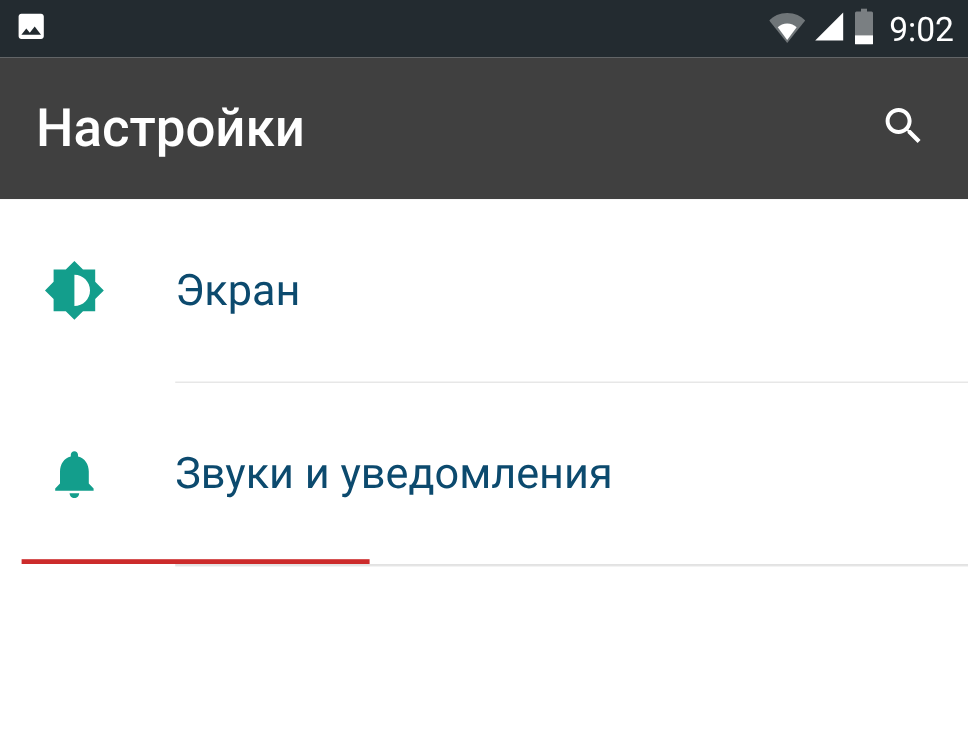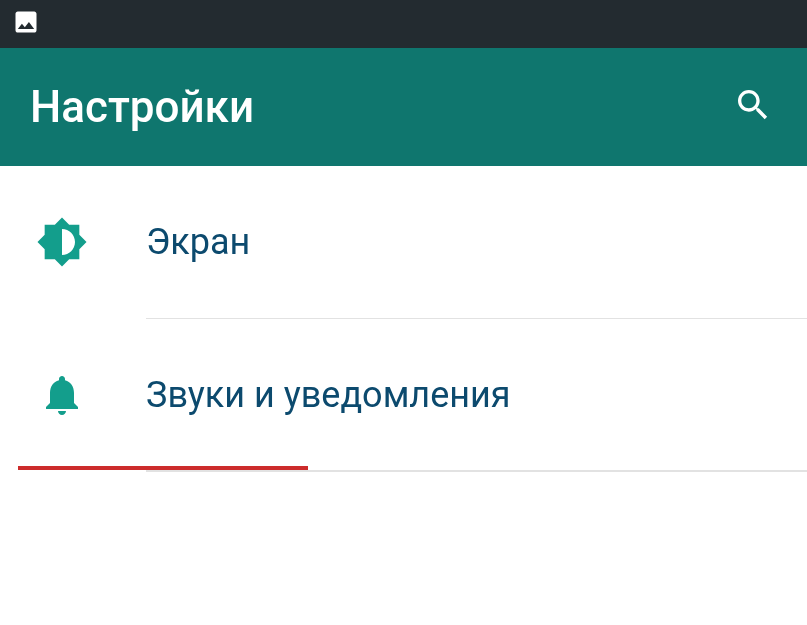--- a/index.html
+++ b/index.html
@@ -22,21 +22,21 @@
     .status-left { display: flex; align-items: center; }
     .status-right { display: flex; align-items: center; gap: 6px; }
     .clock {
       font-size: 28px;
       font-weight: 400;
       color: #ffffff;
       margin-left: 6px;
     }
     .app-bar {
       height: 118px;
-      background: #0f766e;
+      background: #404040;
       display: flex;
       align-items: center;
       justify-content: space-between;
       padding: 0 30px;
       text-align: center;
     }
     .app-title {
       color: #ffffff;
       font-size: 44px;
       font-weight: 500;
@@ -90,20 +90,41 @@
 <body>
 
 <div class="status-bar">
   <div class="status-left">
     <span>
       <svg width="28" height="28" viewBox="0 0 24 24" fill="#ffffff">
         <path d="M21 19V5c0-1.1-.9-2-2-2H5c-1.1 0-2 .9-2 2v14c0 1.1.9 2 2 2h14c1.1 0 2-.9 2-2zM8.5 13.5l2.5 3.01L14.5 12l4.5 6H5l3.5-4.5z"></path>
       </svg>
     </span>
   </div>
+  <div class="status-right">
+    <span>
+      <svg width="30" height="30" viewBox="0 0 24 24">
+        <path fill="#ffffff" d="M12 3C7 3 2.7 5 0 8l12 15L24 8c-2.7-3-7-5-12-5z" opacity="0.35"></path>
+        <path fill="#ffffff" d="M12 10c-2.5 0-4.7 1-6.3 2.6L12 21l6.3-8.4C16.7 11 14.5 10 12 10z"></path>
+      </svg>
+    </span>
+    <span>
+      <svg width="28" height="28" viewBox="0 0 24 24" fill="#ffffff">
+        <path d="M2 22h20V2L2 22z"></path>
+      </svg>
+    </span>
+    <span>
+      <svg width="18" height="30" viewBox="0 0 12 24">
+        <rect x="0" y="2" width="12" height="22" fill="#7a7f82" rx="1"></rect>
+        <rect x="4" y="0" width="4" height="3" fill="#7a7f82"></rect>
+        <rect x="0" y="18" width="12" height="6" fill="#ffffff"></rect>
+      </svg>
+    </span>
+    <span class="clock">9:02</span>
+  </div>
 </div>
 
 <div class="app-bar">
   <div class="app-title">Настройки</div>
   <div class="search-btn">
     <span>
       <svg width="40" height="40" viewBox="0 0 24 24" fill="#ffffff">
         <path d="M15.5 14h-.79l-.28-.27C15.41 12.59 16 11.11 16 9.5 16 5.91 13.09 3 9.5 3S3 5.91 3 9.5 5.91 16 9.5 16c1.61 0 3.09-.59 4.23-1.57l.27.28v.79l5 4.99L20.49 19l-4.99-5zm-6 0C7.01 14 5 11.99 5 9.5S7.01 5 9.5 5 14 7.01 14 9.5 11.99 14 9.5 14z"></path>
       </svg>
     </span>

